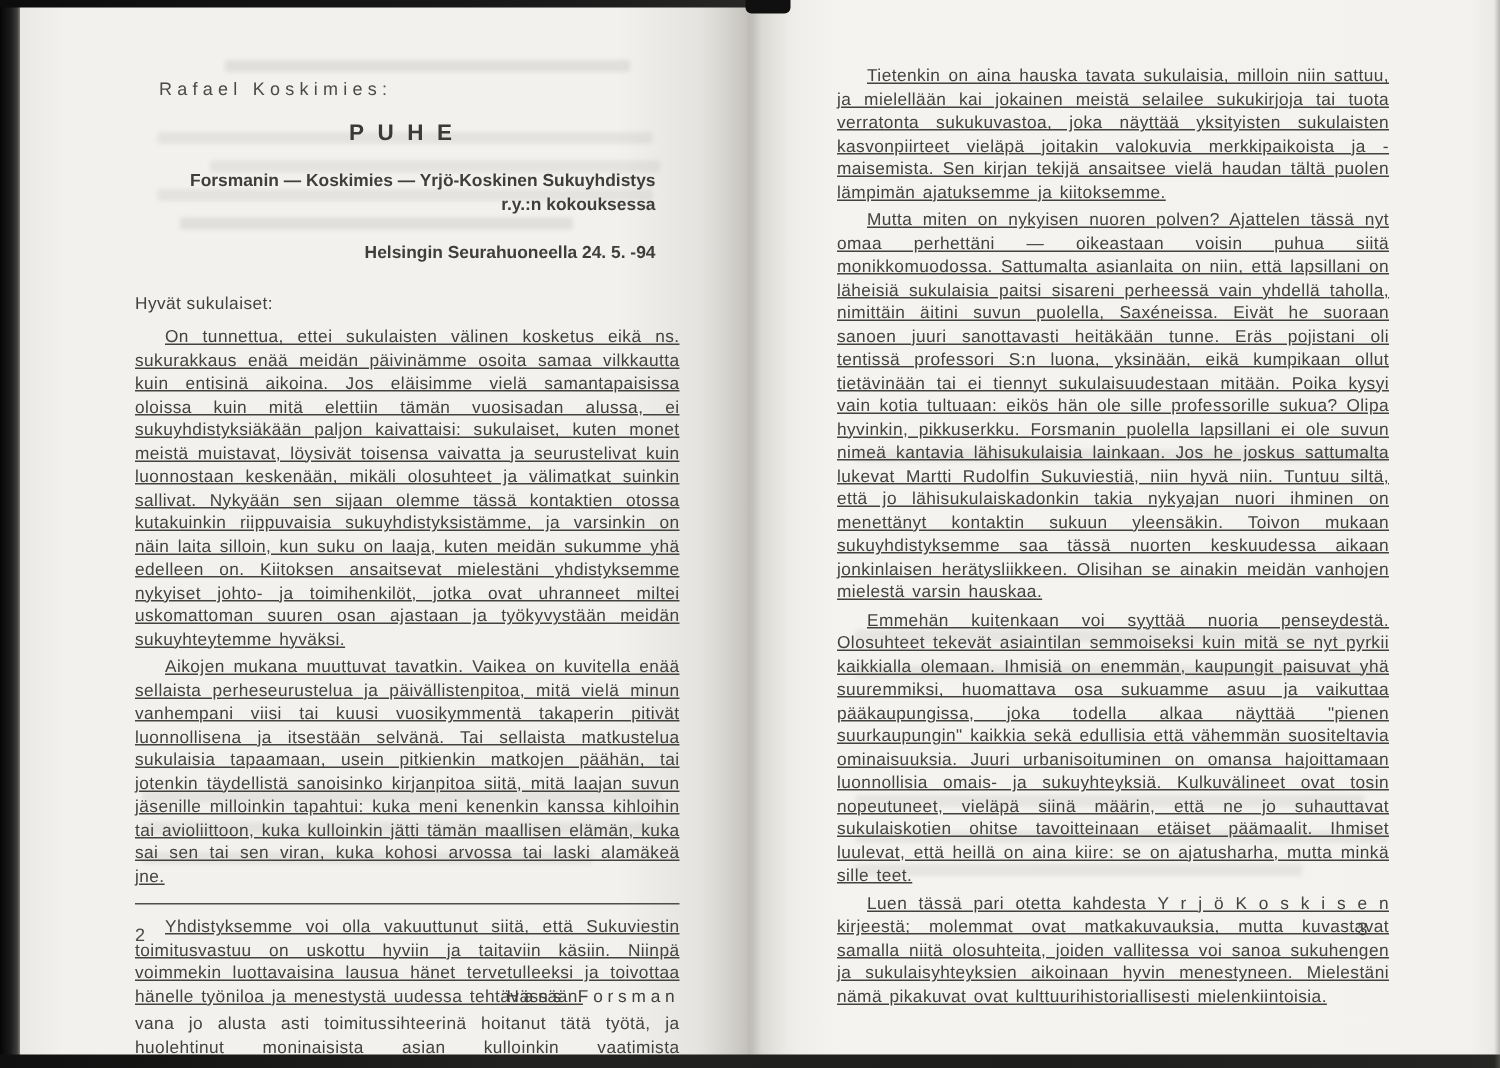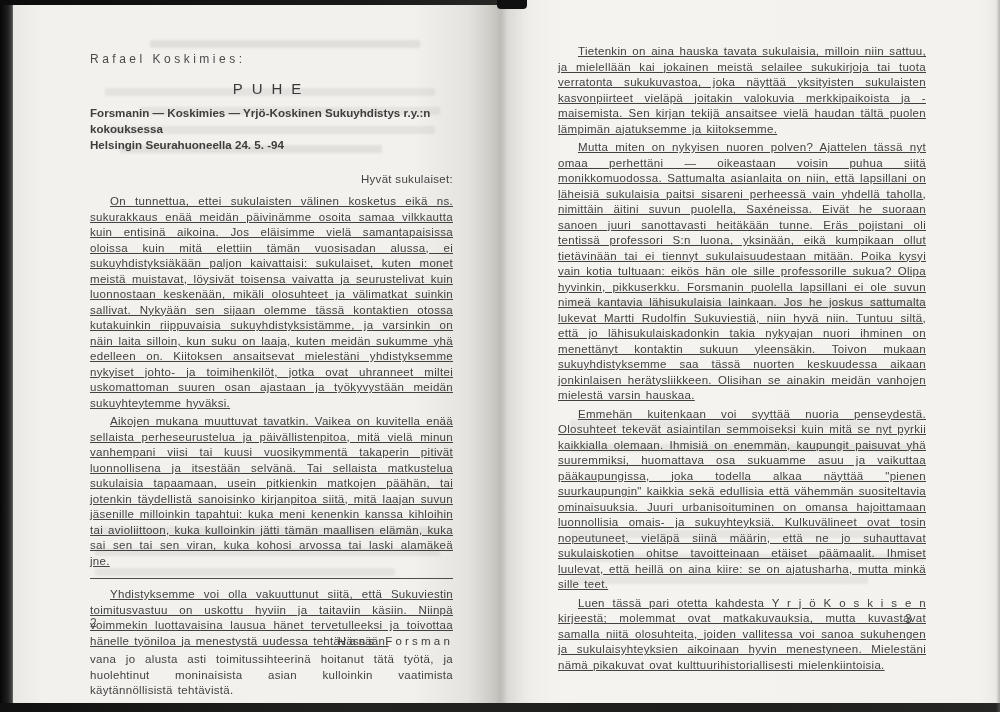--- a/index.html
+++ b/index.html
@@ -74,32 +74,32 @@
   .gR5 { left:70px; top:554px; width:355px; }
   .gR6 { left:70px; top:576px; width:298px; }
 
   
   .col { position: absolute; z-index: 2; color: #424240; }
   .col-left  { left: 77px; top: 52px; width: 363px; }   
   .col-right { left: 58px; top: 44px; width: 368px; }   
 
   .author {
     font-size: 12px; letter-spacing: 3.5px; color: #4a4a48;
-    margin: 0 0 14px 0;
+    margin: 0 0 14px 16px;
   }
   .title {
-    font-size: 15px; font-weight: normal; letter-spacing: 9px;
+    font-size: 15px; font-weight: bold; letter-spacing: 9px;
     text-align: center; color: #3a3a38; margin: 0 0 8px 0;
   }
   .subtitle {
-    font-size: 11.6px; font-weight: bold; text-align: left;
-    line-height: 16px; color: #3e3e3c; margin: 0;
+    font-size: 11.6px; font-weight: bold; text-align: right;
+    line-height: 16px; color: #3e3e3c; margin: 16px;
   }
   .subtitle.last { margin-bottom: 20px; }
-  .salutation { font-size: 11.5px; margin: 0 0 9px 0; letter-spacing: 0.3px; text-align: right; }
+  .salutation { font-size: 11.5px; margin: 0 0 9px 0; letter-spacing: 0.3px; }
 
   .bp {
     font-size: 11.5px; line-height: 15.5px; text-align: justify;
     letter-spacing: 0.3px; word-spacing: 1.5px; margin: 0 0 0 0;
   }
   .bp + .bp { margin-top: 3px; }
   .ind { text-indent: 20px; text-decoration: underline; }
 
   .rule {
     border: 0; border-top: 1.6px solid #4e4e4c;

